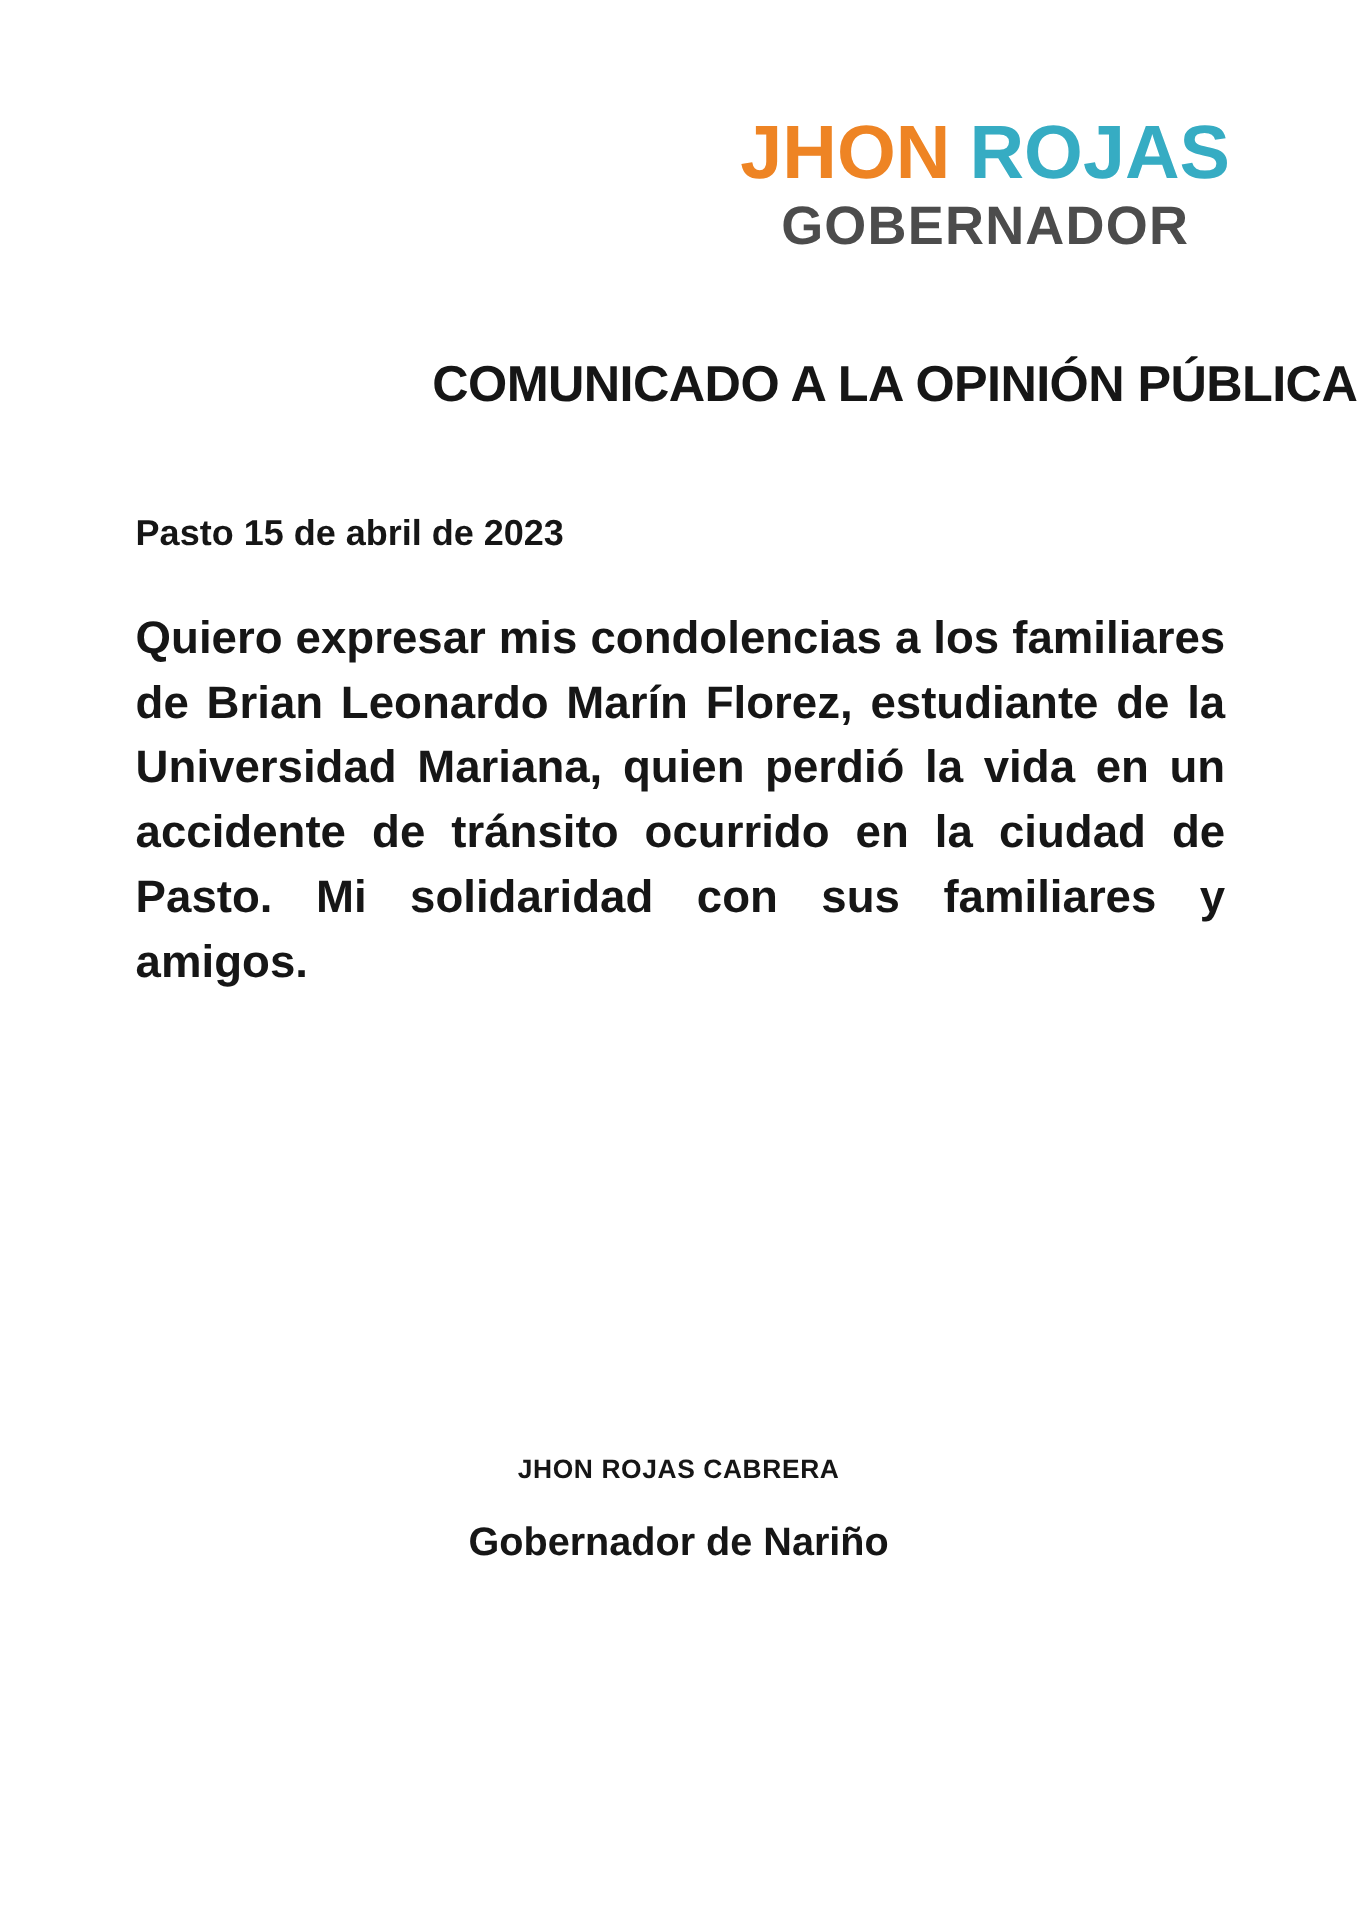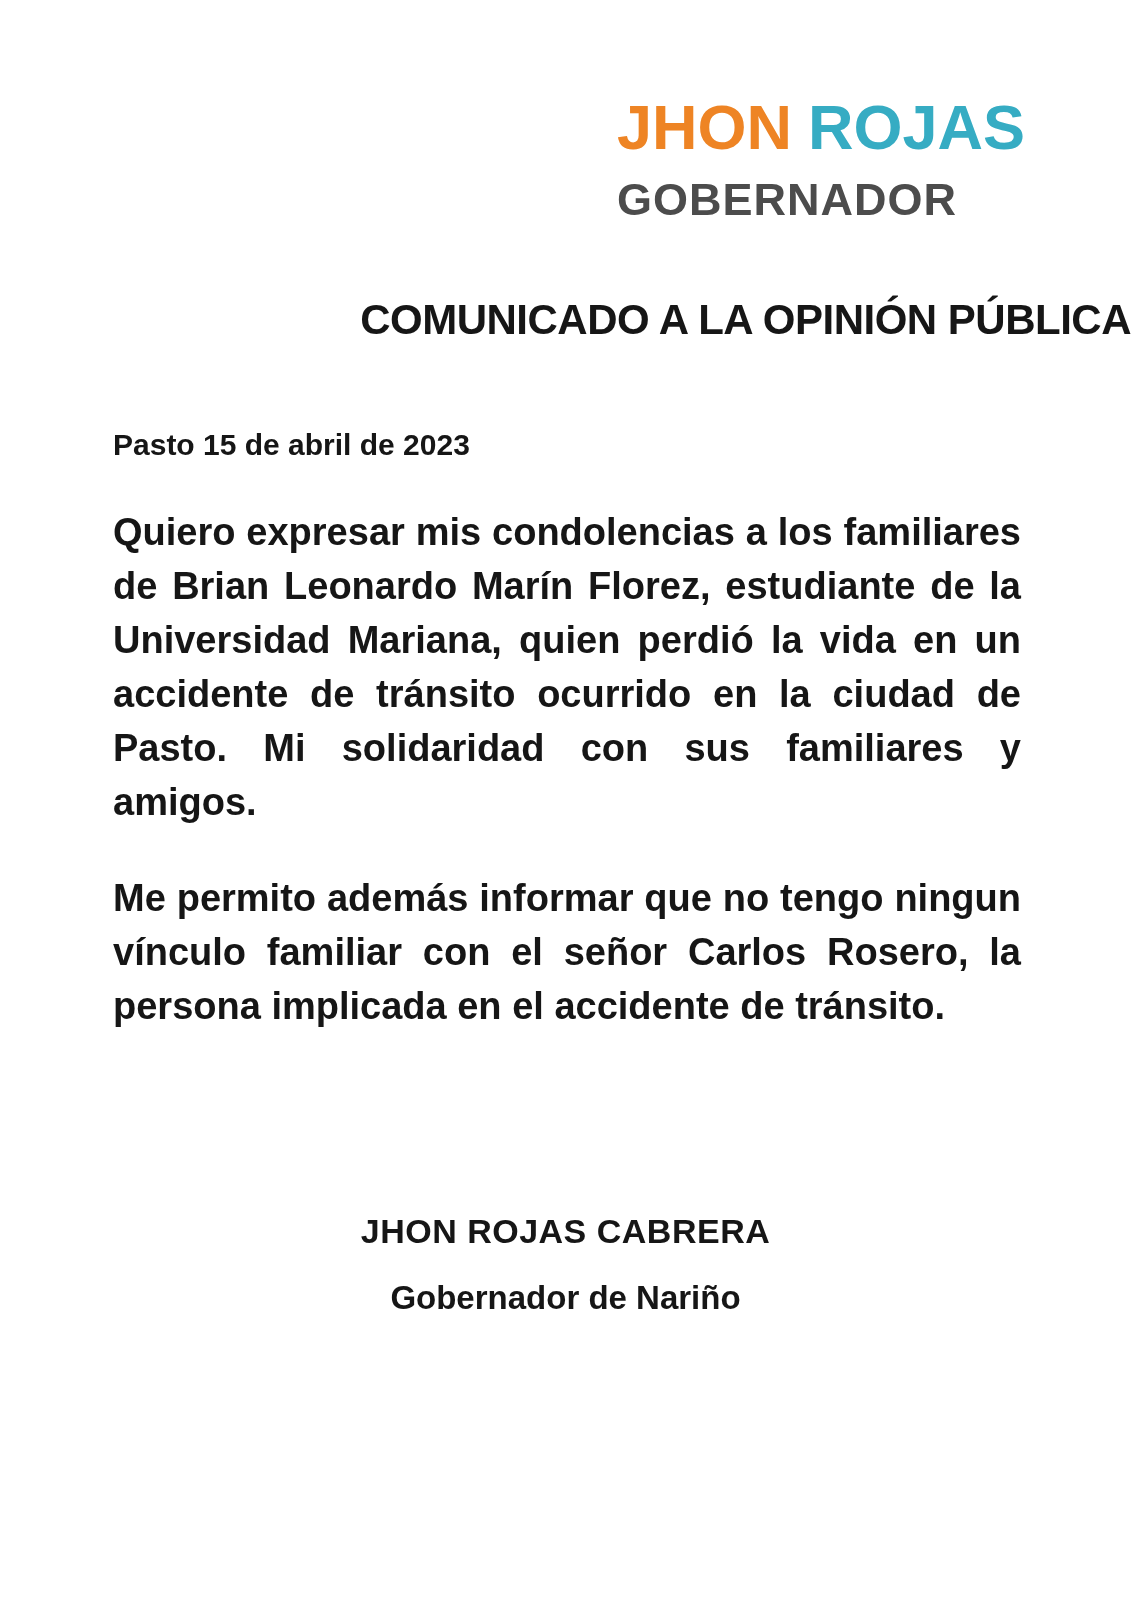--- a/index.html
+++ b/index.html
@@ -22,35 +22,35 @@
   .page {
     position: absolute;
     inset: 0;
     background: var(--page_bg);
   }
   
   .logo {
     position: absolute;
     top: 96px;
     right: 106px;
-    text-align: left;
+    text-align: center;
     line-height: 1;
     user-select: none;
   }
   .logo-line1 {
     font-size: 63px;
     font-weight: 800;
     letter-spacing: 0px;
     white-space: nowrap;
   }
   .logo-first { color: var(--logo_orange); }
   .logo-space { display: inline-block; width: 16px; }
   .logo-last { color: var(--logo_teal); }
   .logo-sub {
-    margin-top: 18px;
+    margin-top: 6px;
     font-size: 45px;
     font-weight: 800;
     color: var(--logo_gray);
     letter-spacing: 1px;
     white-space: nowrap;
   }
   
   .doc-title {
     position: absolute;
     top: 296px;
@@ -84,21 +84,21 @@
   
   .signature {
     position: absolute;
     top: 1212px;
     left: 0;
     width: 100%;
     text-align: center;
     font-weight: 700;
   }
   .sig-name {
-    font-size: 34px;
+    font-size: 22px;
     letter-spacing: 0.5px;
   }
   .sig-role {
     font-size: 33px;
     margin-top: 28px;
   }
 </style>
 </head>
 <body>
 
@@ -109,21 +109,20 @@
       <span class="logo-first">JHON</span><span class="logo-space"></span><span class="logo-last">ROJAS</span>
     </div>
     <div class="logo-sub">GOBERNADOR</div>
   </div>
 
   <div class="doc-title">COMUNICADO A LA OPINIÓN PÚBLICA</div>
 
   <div class="content">
     <p class="date-line">Pasto 15 de abril de 2023</p>
     <p class="body-par">Quiero expresar mis condolencias a los familiares de Brian Leonardo Marín Florez, estudiante de la Universidad Mariana, quien perdió la vida en un accidente de tránsito ocurrido en la ciudad de Pasto. Mi solidaridad con sus familiares y amigos.</p>
-    <p class="body-par">Me permito además informar que no tengo ningun vínculo familiar con el señor Carlos Rosero, la persona implicada en el accidente de tránsito.</p>
   </div>
 
   <div class="signature">
     <div class="sig-name">JHON ROJAS CABRERA</div>
     <div class="sig-role">Gobernador de Nariño</div>
   </div>
 
 </div>
 
 </body></html>

